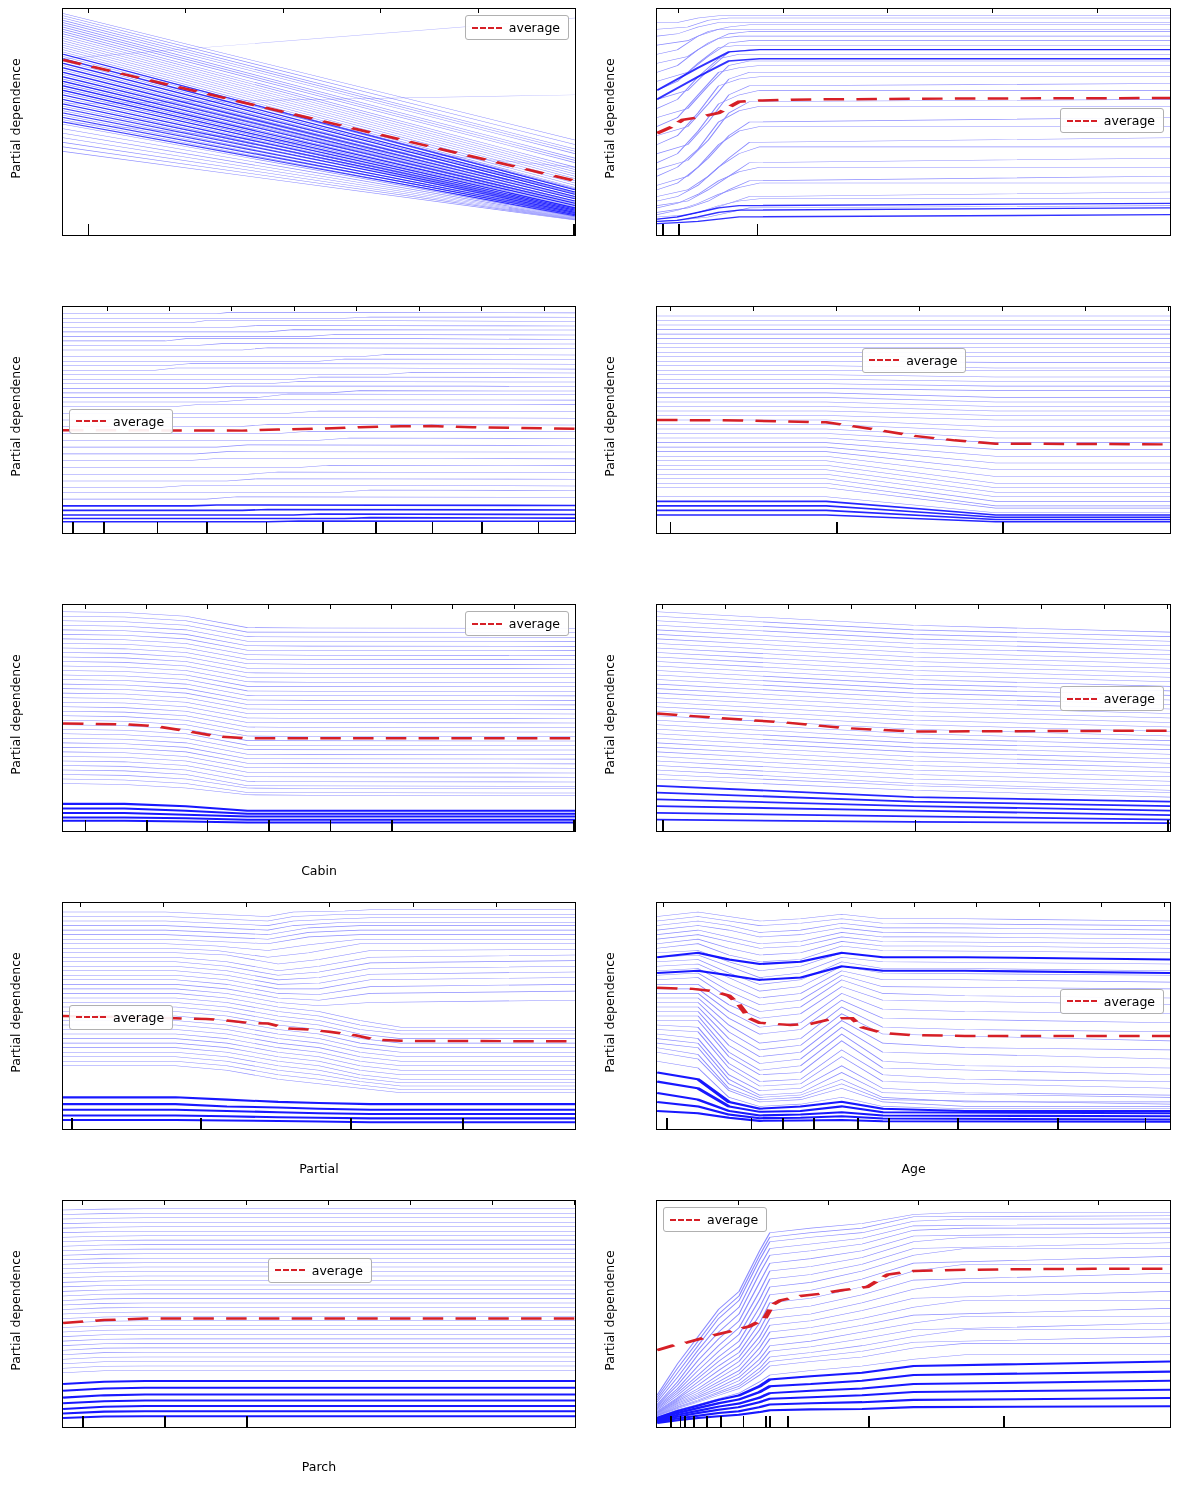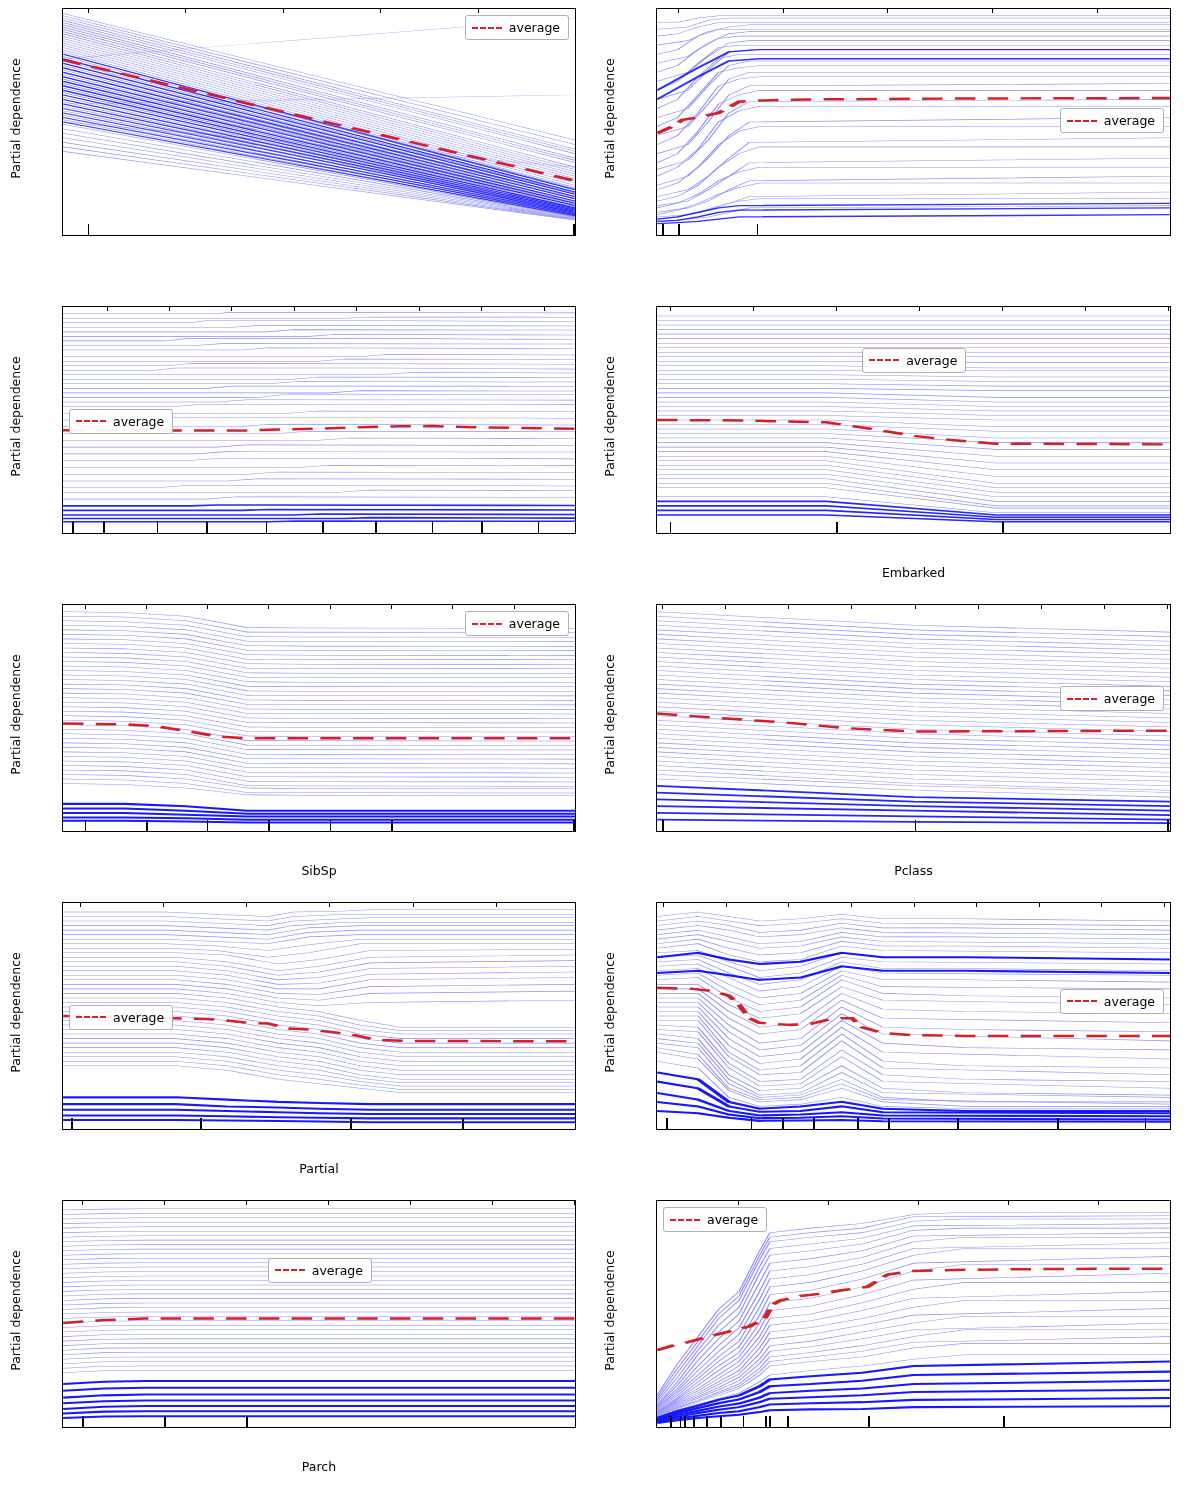--- a/index.html
+++ b/index.html
@@ -387,21 +387,20 @@
       <div class="xtick" style="left:99.7%">3.0</div>
         <div class="xtickmark" style="left:99.7%;bottom:0"></div>
       <div class="rug" style="left:2.5%"></div>
         <div class="rug" style="left:34.9%"></div>
         <div class="rug" style="left:67.3%"></div>
       <div class="legend" style="left:40%;top:18%">
         <span class="dash"></span>
         <span>average</span>
       </div>
     </div>
-    <div class="xlabel">Embarked</div>
   </div>
 
   <div class="cell">
     <div class="ylabel">
         <span>Partial dependence</span>
       </div>
     <div class="panel">
       <svg class="plot" viewBox="0 0 100 100" preserveAspectRatio="none">
         <g stroke="#0000ff" stroke-width="0.25" fill="none" opacity="0.45">
           <path d="M0,3 L12,3.3 L24,5 L36,10 L48,10.2 L100,10.3"></path>
@@ -484,21 +483,21 @@
         <div class="rug" style="left:28.1%"></div>
       <div class="rug" style="left:40.1%"></div>
         <div class="rug" style="left:52.1%"></div>
         <div class="rug" style="left:64.1%"></div>
       <div class="rug" style="left:99.7%"></div>
       <div class="legend" style="right:6px;top:6px">
         <span class="dash"></span>
         <span>average</span>
       </div>
     </div>
-    <div class="xlabel">SibSp</div>
+    <div class="xlabel">Cabin</div>
   </div>
 
   <div class="cell">
     <div class="ylabel">
         <span>Partial dependence</span>
       </div>
     <div class="panel">
       <svg class="plot" viewBox="0 0 100 100" preserveAspectRatio="none">
         <g stroke="#0000ff" stroke-width="0.25" fill="none" opacity="0.45">
           <path d="M0,3 L50,9 L100,12"></path>
@@ -577,21 +576,20 @@
       <div class="xtick" style="left:99.4%">3.00</div>
         <div class="xtickmark" style="left:99.4%;bottom:0"></div>
       <div class="rug" style="left:1%"></div>
         <div class="rug" style="left:50.2%"></div>
         <div class="rug" style="left:99.4%"></div>
       <div class="legend" style="right:6px;top:36%">
         <span class="dash"></span>
         <span>average</span>
       </div>
     </div>
-    <div class="xlabel">Pclass</div>
   </div>
 
   <div class="cell">
     <div class="ylabel">
         <span>Partial dependence</span>
       </div>
     <div class="panel">
       <svg class="plot" viewBox="0 0 100 100" preserveAspectRatio="none">
         <g stroke="#0000ff" stroke-width="0.25" fill="none" opacity="0.45">
           <path d="M0,4 L20,4 L30,5 L40,6 L45,4 L55,3.5 L60,3 L100,3"></path>
@@ -757,20 +755,21 @@
         <div class="rug" style="left:39.0%"></div>
         <div class="rug" style="left:45.1%"></div>
       <div class="rug" style="left:58.5%"></div>
         <div class="rug" style="left:78.0%"></div>
         <div class="rug" style="left:95.1%"></div>
       <div class="legend" style="right:6px;top:38%">
         <span class="dash"></span>
         <span>average</span>
       </div>
     </div>
+    <div class="xlabel">Age</div>
   </div>
 
   <div class="cell">
     <div class="ylabel">
         <span>Partial dependence</span>
       </div>
     <div class="panel">
       <svg class="plot" viewBox="0 0 100 100" preserveAspectRatio="none">
         <g stroke="#0000ff" stroke-width="0.25" fill="none" opacity="0.45">
           <path d="M0,4 L8,3.6 L16,3.4 L100,3.4"></path>

